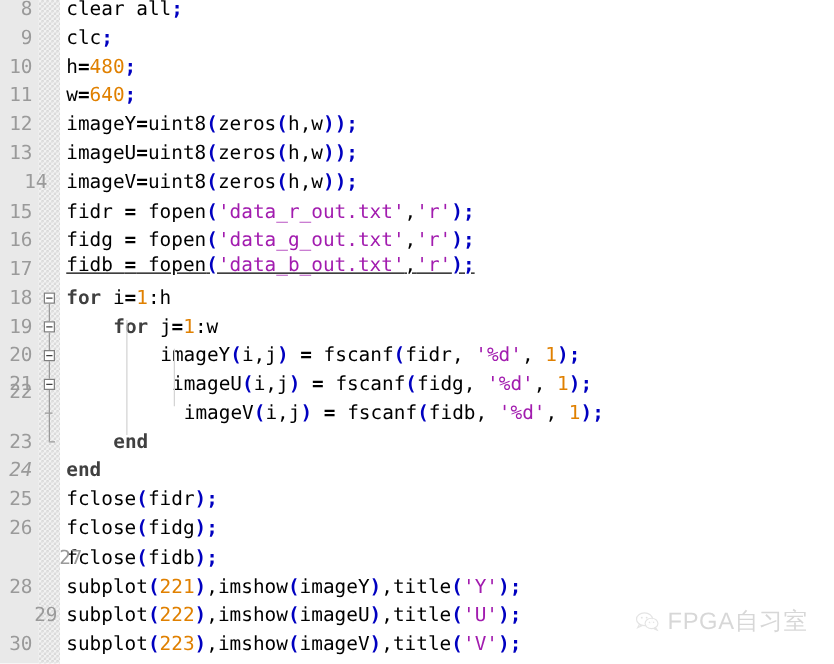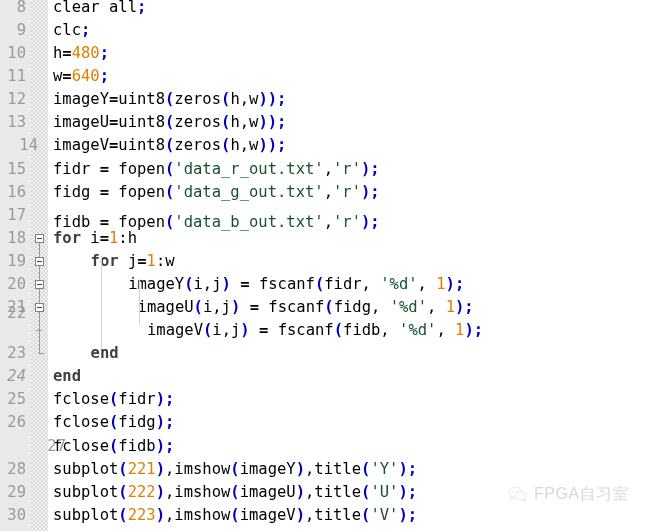--- a/index.html
+++ b/index.html
@@ -64,21 +64,21 @@
     height: 23.1px;
     color: #000000;
     white-space: pre;
     z-index: 1;
   }
 
   
   .t-plain   { color: #000000; }
   .t-kw      { color: #404040; font-weight: bold; }
   .t-num     { color: #e08000; }
-  .t-str     { color: #14532d; }
+  .t-str     { color: #a21caf; }
   .t-paren   { color: #0000c0; font-weight: bold; }
   .t-op      { color: #000000; font-weight: bold; }
   .t-semi    { color: #0000c0; font-weight: bold; }
 
   
   .fold-box {
     position: absolute;
     width: 9px; height: 9px;
     border: 1px solid #808080;
     background: #ffffff;
@@ -118,21 +118,21 @@
     position: absolute;
     z-index: 5;
     display: flex;
     align-items: center;
     gap: 6px;
     opacity: 0.55;
     pointer-events: none;
   }
   .wm-text {
     font-family: "Liberation Sans", sans-serif;
-    font-size: 16px;
+    font-size: 19px;
     color: #b8b8b8;
     letter-spacing: 0.5px;
     white-space: nowrap;
     text-align: center;
   }
   .wm-logo { width: 20px; height: 16px; }
 </style>
 </head>
 <body>
 
@@ -155,21 +155,21 @@
       <div class="code" style="top: 88.32px; left: 53px;"><span class="t-plain">imageY</span><span class="t-op">=</span><span class="t-plain">uint8</span><span class="t-paren">(</span><span class="t-plain">zeros</span><span class="t-paren">(</span><span class="t-plain">h,w</span><span class="t-paren">))</span><span class="t-semi">;</span></div>
       <div class="lineno" style="top: 111.4px;">13</div>
       <div class="code" style="top: 111.4px; left: 53px;"><span class="t-plain">imageU</span><span class="t-op">=</span><span class="t-plain">uint8</span><span class="t-paren">(</span><span class="t-plain">zeros</span><span class="t-paren">(</span><span class="t-plain">h,w</span><span class="t-paren">))</span><span class="t-semi">;</span></div>
       <div class="lineno" style="top: 134.48px; padding-left: 12px;">14</div>
       <div class="code" style="top: 134.48px; left: 53px;"><span class="t-plain">imageV</span><span class="t-op">=</span><span class="t-plain">uint8</span><span class="t-paren">(</span><span class="t-plain">zeros</span><span class="t-paren">(</span><span class="t-plain">h,w</span><span class="t-paren">))</span><span class="t-semi">;</span></div>
       <div class="lineno" style="top: 157.56px;">15</div>
       <div class="code" style="top: 157.56px; left: 53px;"><span class="t-plain">fidr </span><span class="t-op">=</span><span class="t-plain"> fopen</span><span class="t-paren">(</span><span class="t-str">'data_r_out.txt'</span><span class="t-plain">,</span><span class="t-str">'r'</span><span class="t-paren">)</span><span class="t-semi">;</span></div>
       <div class="lineno" style="top: 180.64px;">16</div>
       <div class="code" style="top: 180.64px; left: 53px;"><span class="t-plain">fidg </span><span class="t-op">=</span><span class="t-plain"> fopen</span><span class="t-paren">(</span><span class="t-str">'data_g_out.txt'</span><span class="t-plain">,</span><span class="t-str">'r'</span><span class="t-paren">)</span><span class="t-semi">;</span></div>
       <div class="lineno" style="top: 203.72px;">17</div>
-      <div class="code" style="top: 211px; left: 53px;"><span class="t-plain">fidb </span><span class="t-op">=</span><span class="t-plain"> fopen</span><span class="t-paren">(</span><span class="t-str">'data_b_out.txt'</span><span class="t-plain">,</span><span class="t-str">'r'</span><span class="t-paren">)</span><span class="t-semi">;</span></div>
+      <div class="code" style="top: 201px; left: 53px; text-decoration: underline;"><span class="t-plain">fidb </span><span class="t-op">=</span><span class="t-plain"> fopen</span><span class="t-paren">(</span><span class="t-str">'data_b_out.txt'</span><span class="t-plain">,</span><span class="t-str">'r'</span><span class="t-paren">)</span><span class="t-semi">;</span></div>
       <div class="lineno" style="top: 227px;">18</div>
       <div class="code" style="top: 226.8px; left: 53px;"><span class="t-kw">for</span><span class="t-plain"> i</span><span class="t-op">=</span><span class="t-num">1</span><span class="t-plain">:h</span></div>
       <div class="lineno" style="top: 249.88px;">19</div>
       <div class="code" style="top: 249.88px; left: 90.6px;"><span class="t-kw">for</span><span class="t-plain"> j</span><span class="t-op">=</span><span class="t-num">1</span><span class="t-plain">:w</span></div>
       <div class="lineno" style="top: 272.96px;">20</div>
       <div class="code" style="top: 272.96px; left: 128.2px;"><span class="t-plain">imageY</span><span class="t-paren">(</span><span class="t-plain">i,j</span><span class="t-paren">)</span><span class="t-plain"> </span><span class="t-op">=</span><span class="t-plain"> fscanf</span><span class="t-paren">(</span><span class="t-plain">fidr, </span><span class="t-str">'%d'</span><span class="t-plain">, </span><span class="t-num">1</span><span class="t-paren">)</span><span class="t-semi">;</span></div>
       <div class="lineno" style="top: 296.04px;">21</div>
       <div class="code" style="top: 296.04px; left: 137.6px;"><span class="t-plain">imageU</span><span class="t-paren">(</span><span class="t-plain">i,j</span><span class="t-paren">)</span><span class="t-plain"> </span><span class="t-op">=</span><span class="t-plain"> fscanf</span><span class="t-paren">(</span><span class="t-plain">fidg, </span><span class="t-str">'%d'</span><span class="t-plain">, </span><span class="t-num">1</span><span class="t-paren">)</span><span class="t-semi">;</span></div>
       <div class="lineno" style="top: 302px;">22</div>
       <div class="code" style="top: 319.12px; left: 147px;"><span class="t-plain">imageV</span><span class="t-paren">(</span><span class="t-plain">i,j</span><span class="t-paren">)</span><span class="t-plain"> </span><span class="t-op">=</span><span class="t-plain"> fscanf</span><span class="t-paren">(</span><span class="t-plain">fidb, </span><span class="t-str">'%d'</span><span class="t-plain">, </span><span class="t-num">1</span><span class="t-paren">)</span><span class="t-semi">;</span></div>
@@ -178,21 +178,21 @@
       <div class="lineno" style="top: 365.28px; font-style: italic;">24</div>
       <div class="code" style="top: 365.28px; left: 53px;"><span class="t-kw">end</span></div>
       <div class="lineno" style="top: 388.36px;">25</div>
       <div class="code" style="top: 388.36px; left: 53px;"><span class="t-plain">fclose</span><span class="t-paren">(</span><span class="t-plain">fidr</span><span class="t-paren">)</span><span class="t-semi">;</span></div>
       <div class="lineno" style="top: 411.44px;">26</div>
       <div class="code" style="top: 411.44px; left: 53px;"><span class="t-plain">fclose</span><span class="t-paren">(</span><span class="t-plain">fidg</span><span class="t-paren">)</span><span class="t-semi">;</span></div>
       <div class="lineno" style="top: 434.52px; margin-left: 40px;">27</div>
       <div class="code" style="top: 434.52px; left: 53px;"><span class="t-plain">fclose</span><span class="t-paren">(</span><span class="t-plain">fidb</span><span class="t-paren">)</span><span class="t-semi">;</span></div>
       <div class="lineno" style="top: 457.6px;">28</div>
       <div class="code" style="top: 457.6px; left: 53px;"><span class="t-plain">subplot</span><span class="t-paren">(</span><span class="t-num">221</span><span class="t-paren">)</span><span class="t-plain">,imshow</span><span class="t-paren">(</span><span class="t-plain">imageY</span><span class="t-paren">)</span><span class="t-plain">,title</span><span class="t-paren">(</span><span class="t-str">'Y'</span><span class="t-paren">)</span><span class="t-semi">;</span></div>
-      <div class="lineno" style="top: 480.68px;">29</div>
+      <div class="lineno" style="top: 480.68px; padding-left: 20px;">29</div>
       <div class="code" style="top: 480.68px; left: 53px;"><span class="t-plain">subplot</span><span class="t-paren">(</span><span class="t-num">222</span><span class="t-paren">)</span><span class="t-plain">,imshow</span><span class="t-paren">(</span><span class="t-plain">imageU</span><span class="t-paren">)</span><span class="t-plain">,title</span><span class="t-paren">(</span><span class="t-str">'U'</span><span class="t-paren">)</span><span class="t-semi">;</span></div>
       <div class="lineno" style="top: 503.76px;">30</div>
       <div class="code" style="top: 503.76px; left: 53px;"><span class="t-plain">subplot</span><span class="t-paren">(</span><span class="t-num">223</span><span class="t-paren">)</span><span class="t-plain">,imshow</span><span class="t-paren">(</span><span class="t-plain">imageV</span><span class="t-paren">)</span><span class="t-plain">,title</span><span class="t-paren">(</span><span class="t-str">'V'</span><span class="t-paren">)</span><span class="t-semi">;</span></div>
     </div>
 
   <div id="fold-host">
       <div class="fold-box" style="left: 35px; top: 233.8px;"></div>
       <div class="fold-box" style="left: 35px; top: 256.88px;"></div>
       <div class="fold-box" style="left: 35px; top: 279.96px;"></div>
       <div class="fold-box" style="left: 35px; top: 303.04px;"></div>

